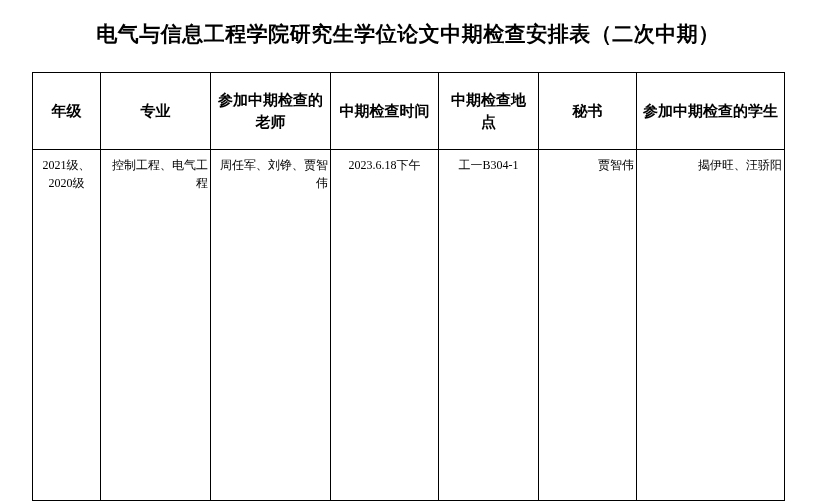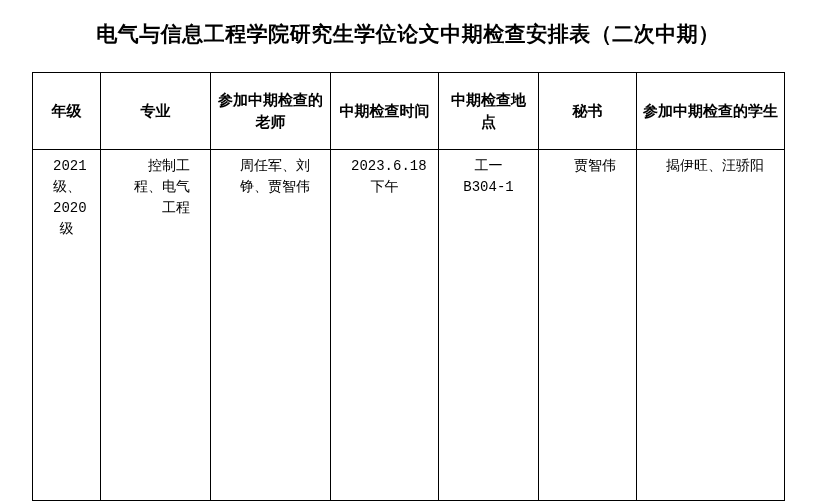--- a/index.html
+++ b/index.html
@@ -49,24 +49,24 @@
     text-align: center;
     vertical-align: middle;
     font-family: "Liberation Sans", "DejaVu Sans", sans-serif;
     font-weight: bold;
     font-size: 15px;
     line-height: 1.45;
     height: 68px;
     padding: 4px 6px;
   }
   table.schedule td {
-    font-family: Liberation Mono, monospace;
-    font-size: 14px;
+    font-family: Liberation Serif, serif;
+    font-size: 12px;
     line-height: 1.5;
-    padding: 6px 20px;
+    padding: 6px 2px;
     height: 338px;
   }
   td.c-center {
     text-align: center;
   }
   td.c-left {
     text-align: right;
   }
   
   col.col-grade    { width: 68px; }

